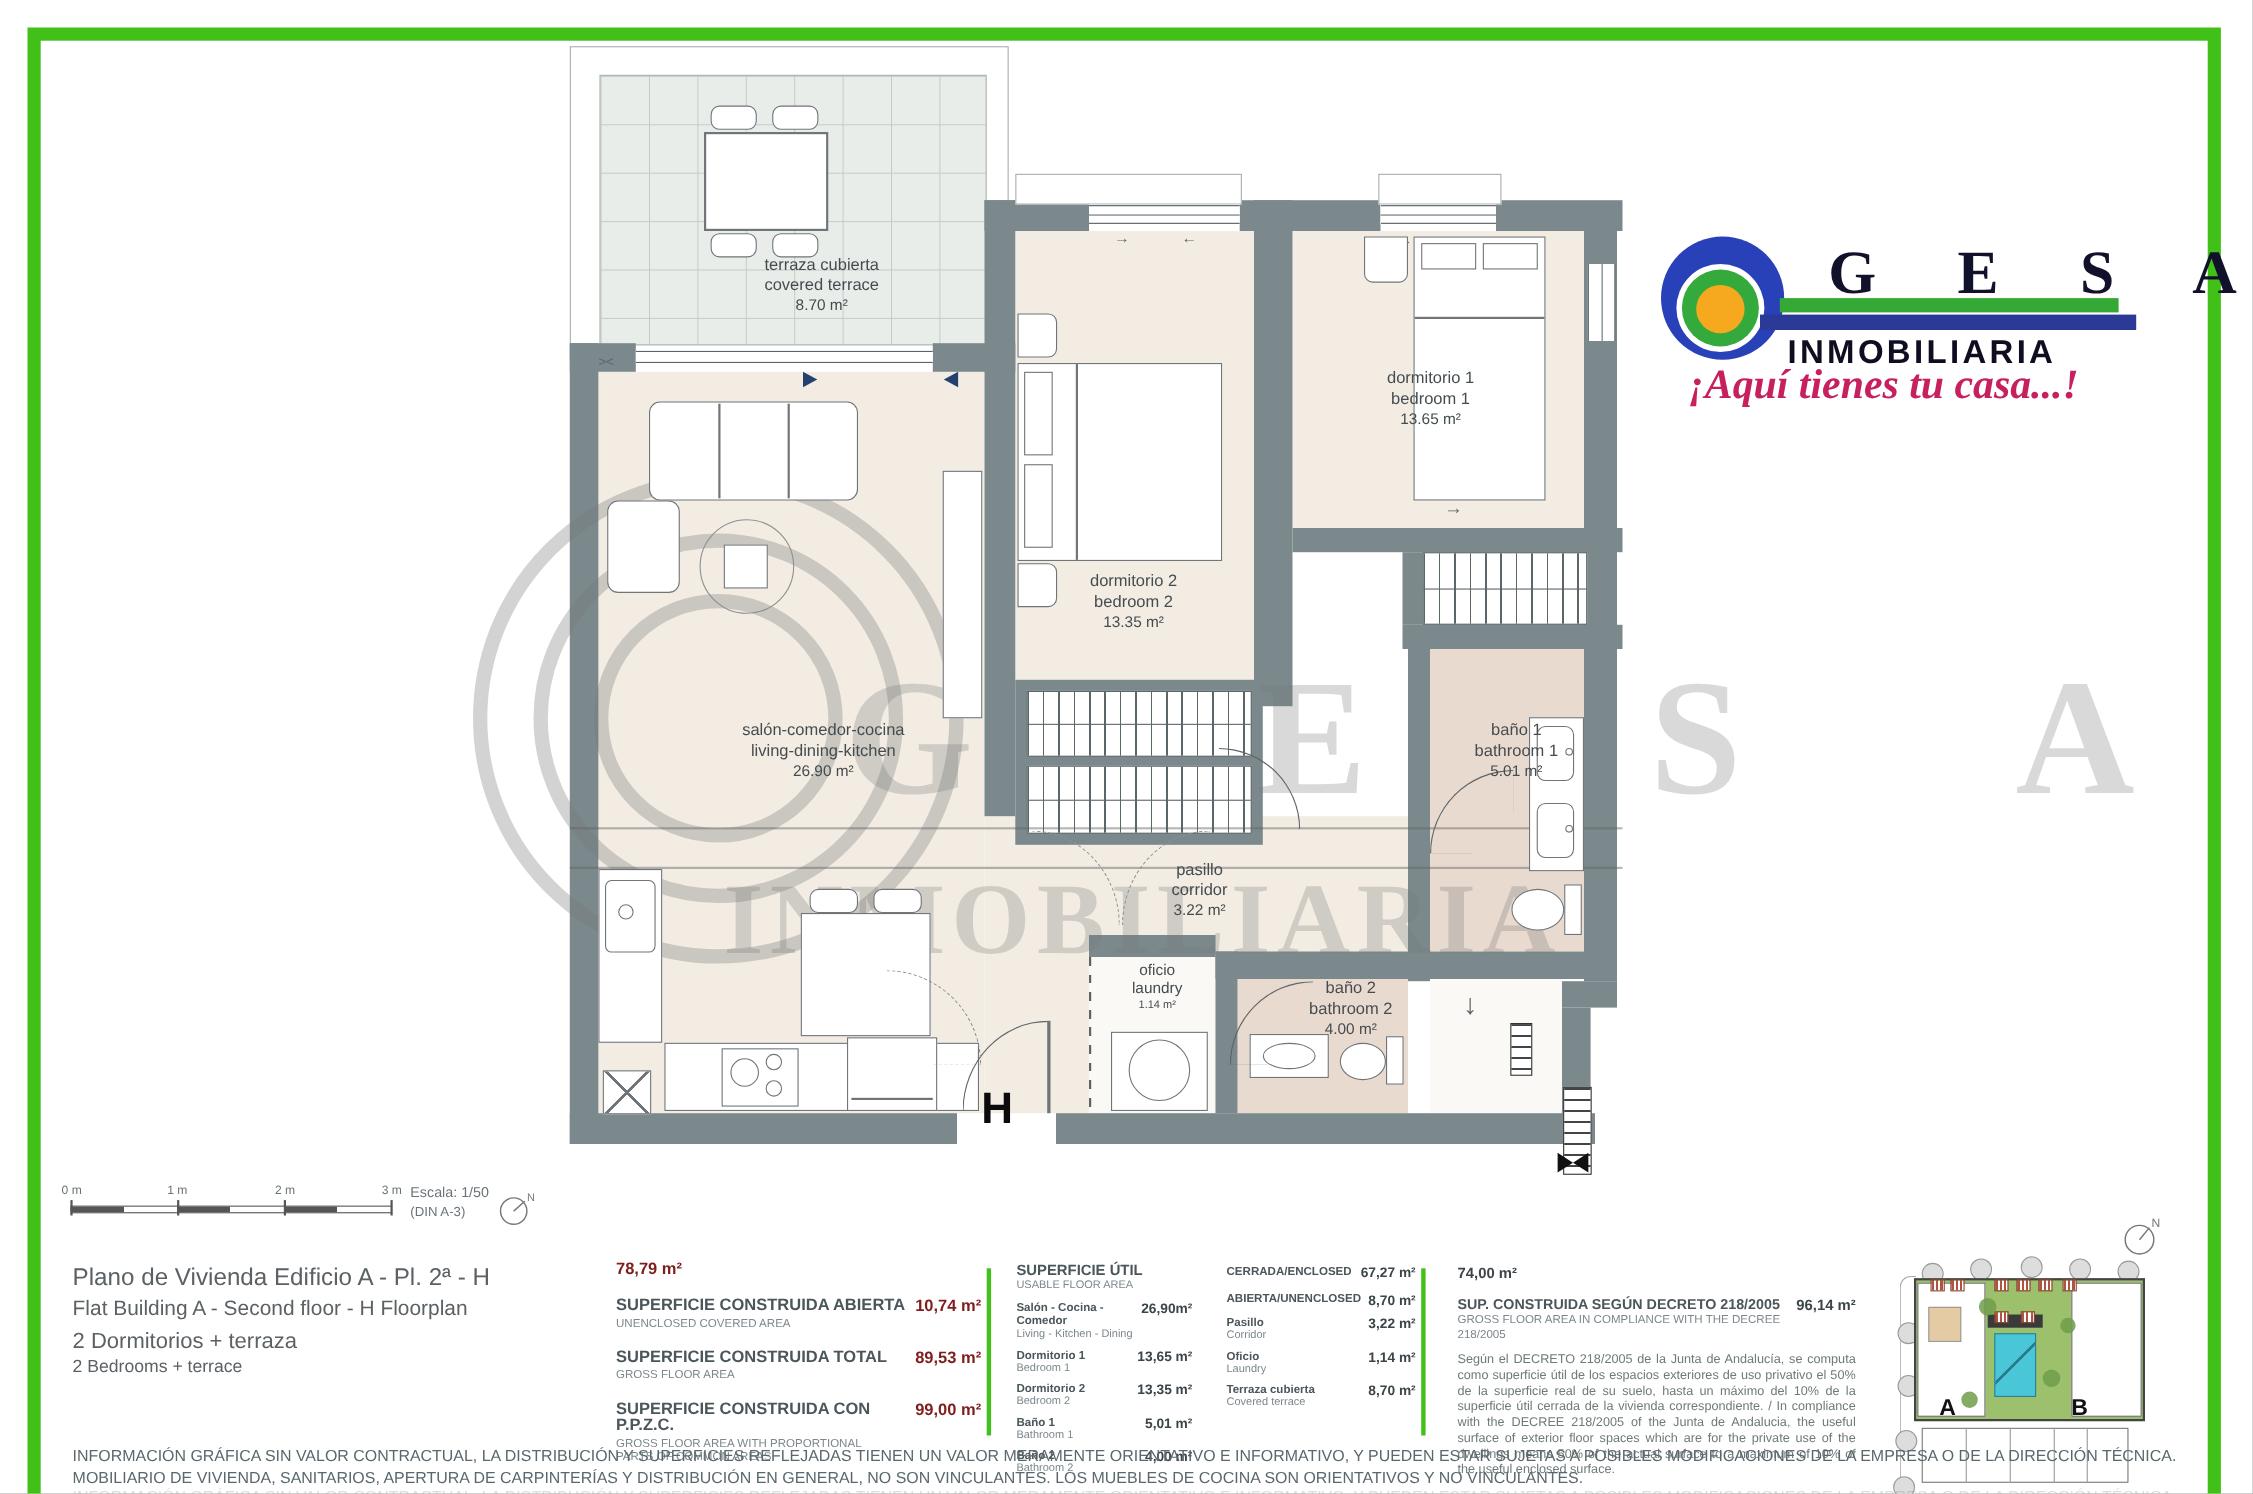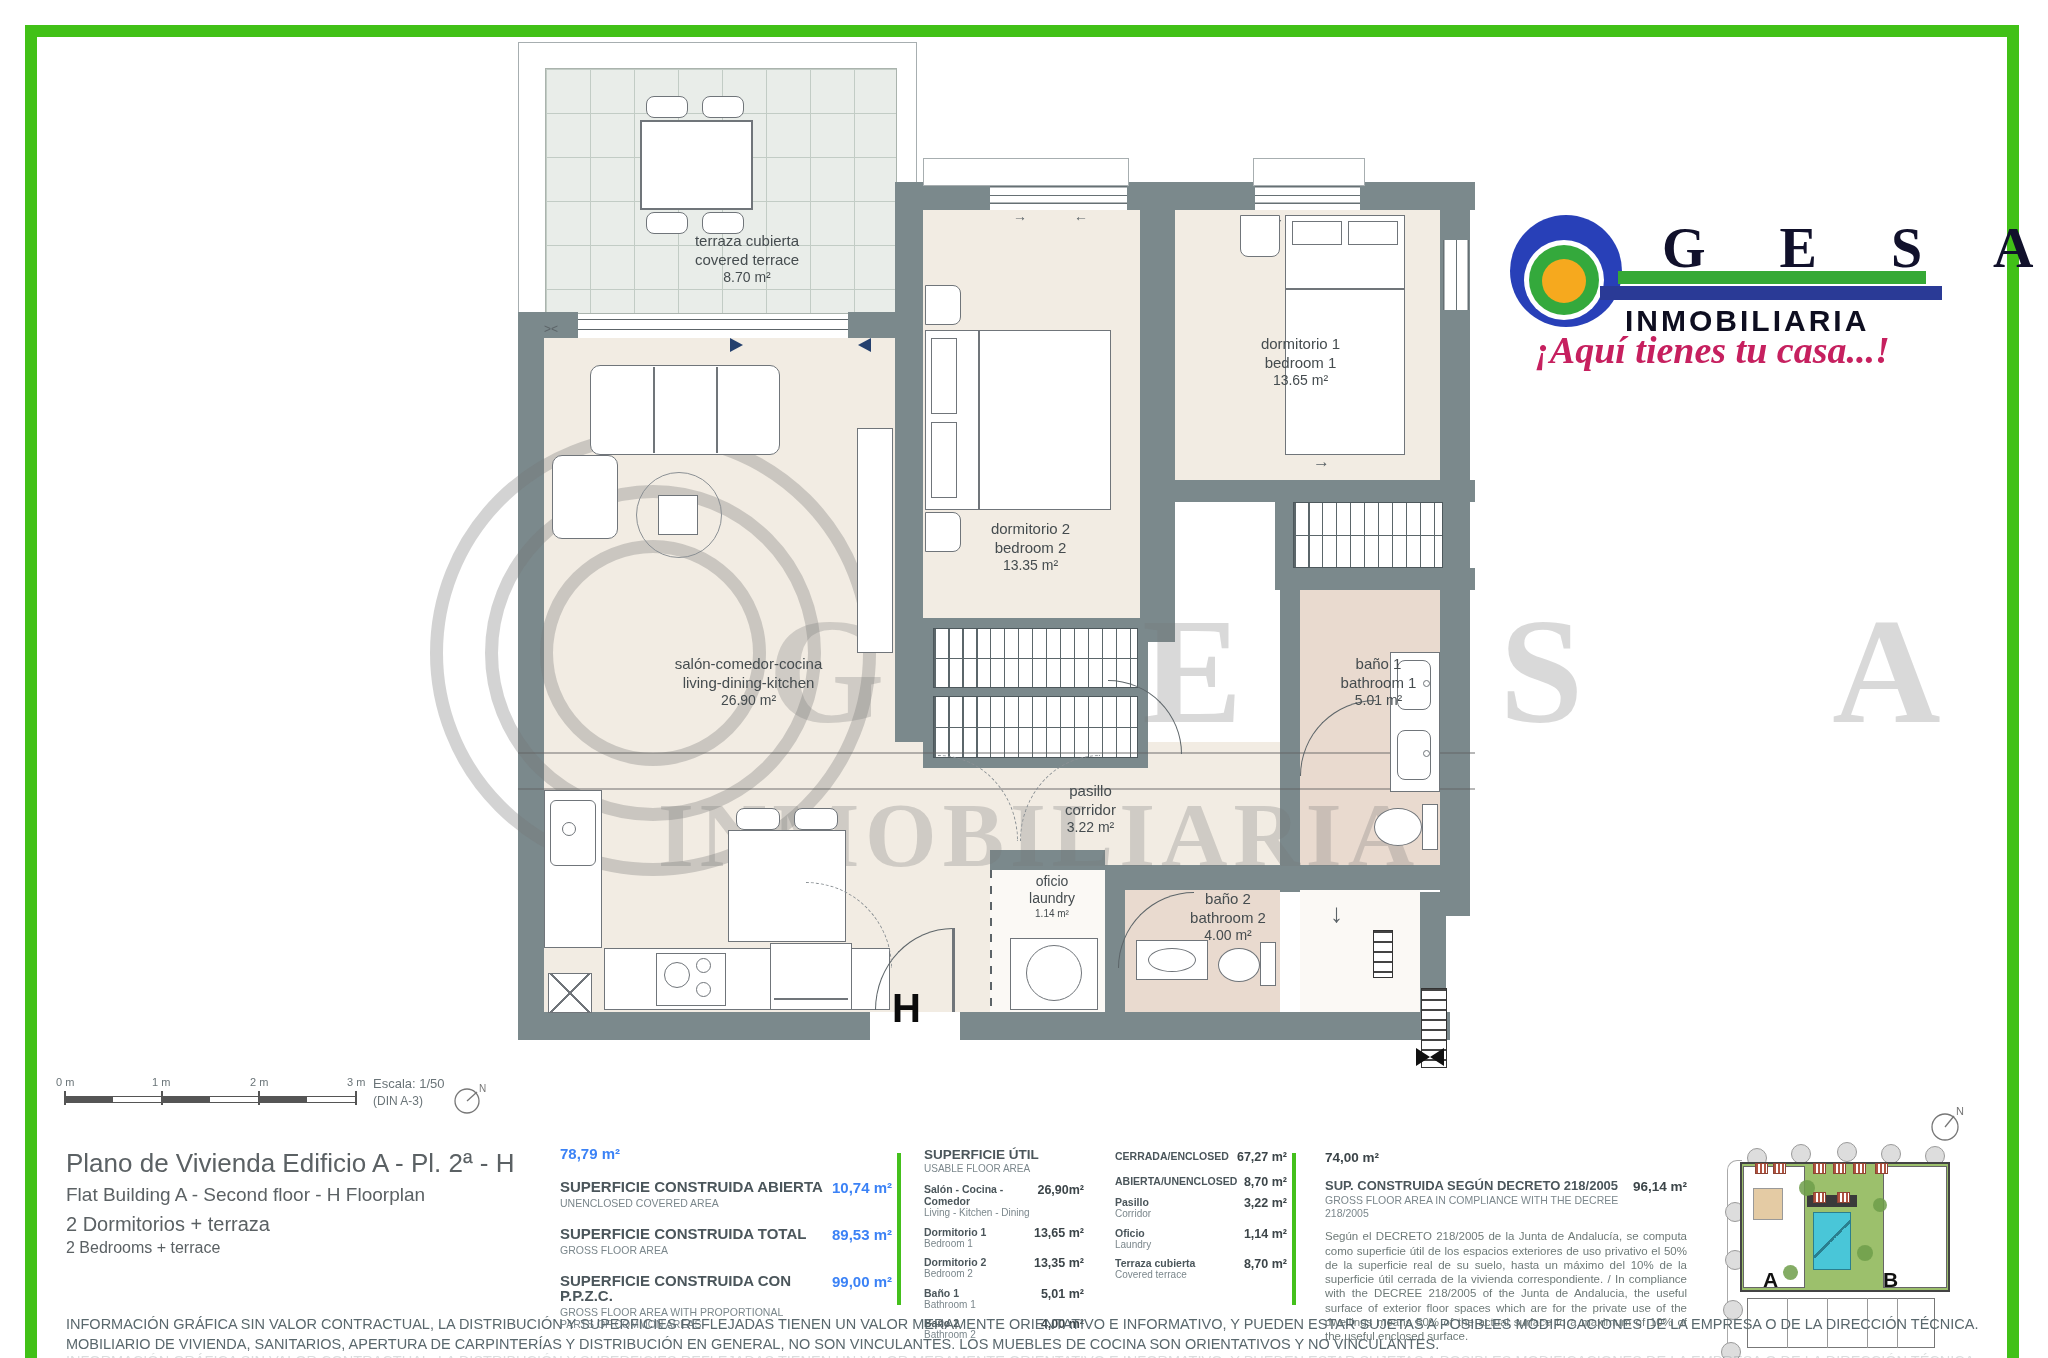--- a/index.html
+++ b/index.html
@@ -46,27 +46,27 @@
   .arrowtxt{position:absolute;color:#5c6468;font-size:14px;}
   .circle{position:absolute;border-radius:50%;box-sizing:border-box;}
   
   .wm{position:absolute;pointer-events:none;}
   .wm-ring{border:13px solid rgba(118,118,118,.32);border-radius:50%;}
   .wm-word{color:rgba(118,118,118,.28);font-family:"Liberation Serif","DejaVu Serif",serif;font-weight:bold;white-space:nowrap;}
   .wm-line{background:rgba(98,98,98,.45);}
   
   .scalelbl{position:absolute;font-size:11px;color:#6a7478;}
   .titleblock div{white-space:nowrap;color:#5b6164;}
-  .t1{font-size:26px;}
+  .t1{font-size:22px;}
   .t2{font-size:19px;margin-top:5px;}
   .t3{font-size:20px;margin-top:7px;}
   .t4{font-size:16px;margin-top:3px;}
   .es{font-weight:bold;font-size:15px;color:#4b565b;line-height:1.05;}
   .en{font-size:10.5px;color:#7b878c;line-height:1.15;margin-top:2px;}
-  .val{font-weight:bold;font-size:15px;color:#3b82f6;white-space:nowrap;}
+  .val{font-weight:bold;font-size:15px;color:#7f1d1d;white-space:nowrap;}
   .c1row{display:flex;justify-content:space-between;margin-bottom:17px;}
   .es2{font-weight:bold;font-size:10.5px;color:#4b565b;line-height:1.15;}
   .en2{font-size:10px;color:#7b878c;line-height:1.15;}
   .val2{font-weight:bold;font-size:12.5px;color:#3c4549;white-space:nowrap;}
   .c2row{display:flex;justify-content:space-between;margin-bottom:7px;}
   .es4{font-weight:bold;font-size:13px;color:#4b565b;line-height:1.1;}
   .en4{font-size:10.5px;color:#7b878c;line-height:1.2;margin-top:1px;}
   .val4{font-weight:bold;font-size:13.5px;color:#3c4549;white-space:nowrap;}
   .note{font-size:11.5px;line-height:1.24;color:#6e7a78;text-align:justify;margin-top:10px;}
   .gdiv{position:absolute;width:4px;background:#44c01c;}

